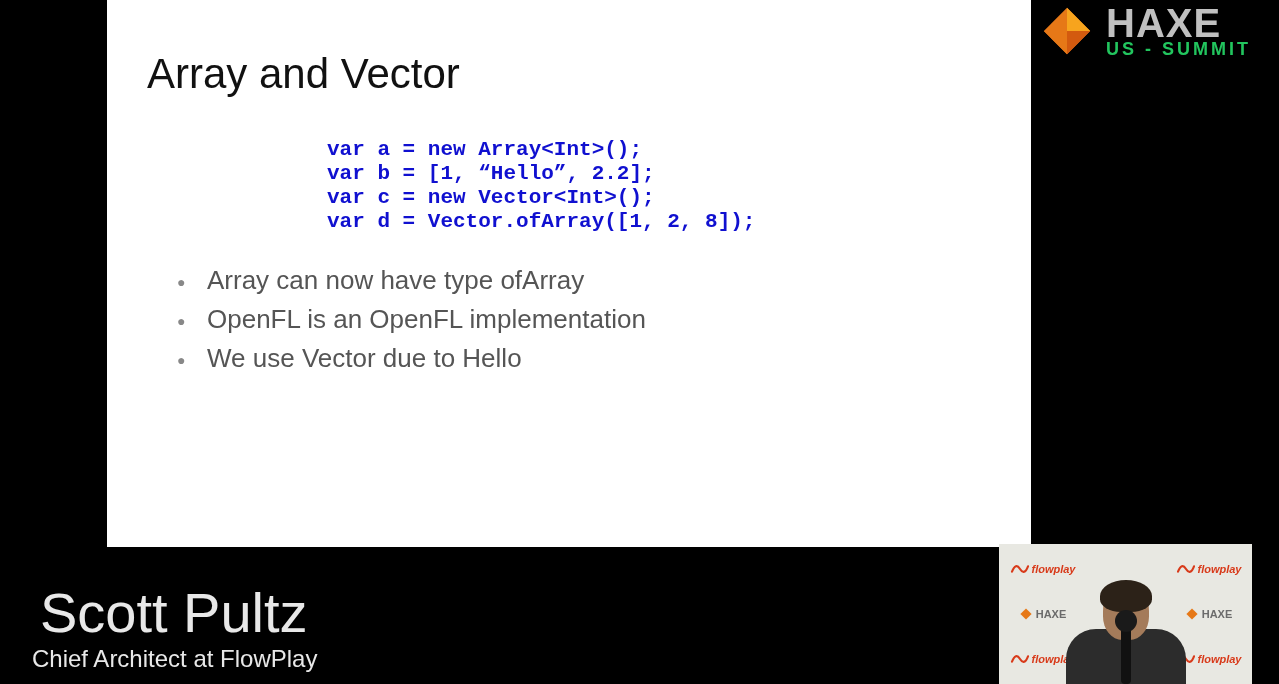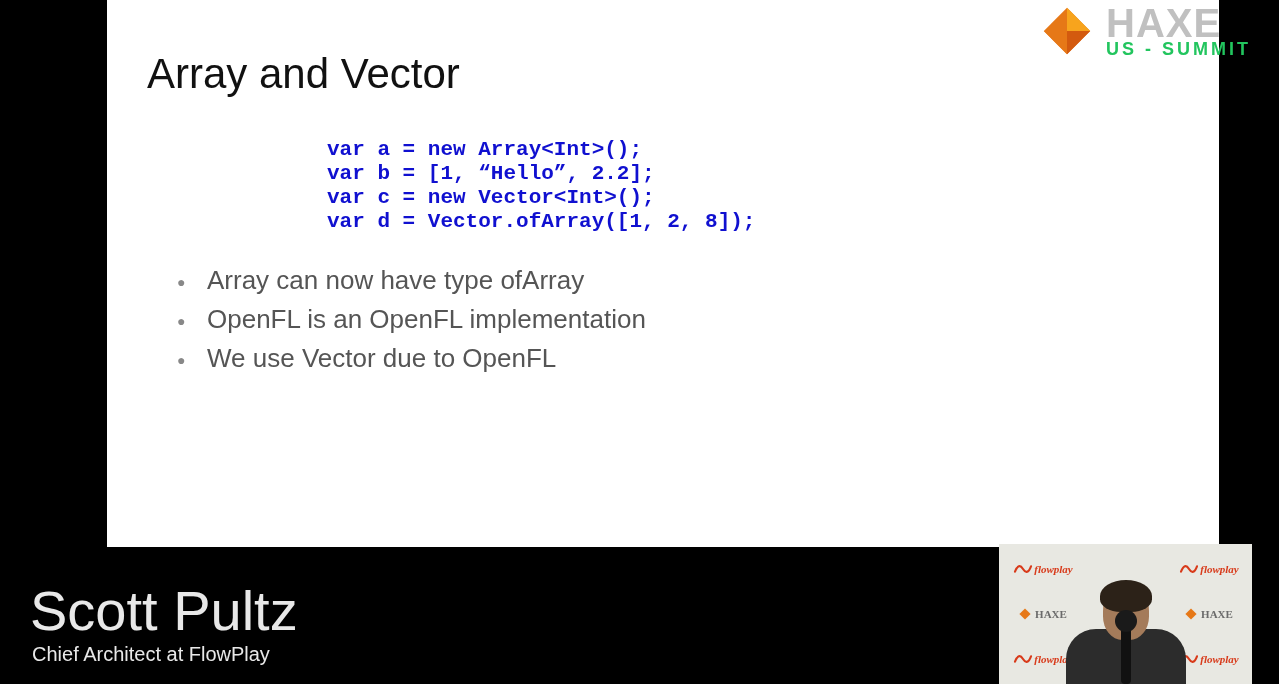--- a/index.html
+++ b/index.html
@@ -11,21 +11,21 @@
     font-family: Arial, Helvetica, sans-serif;
     overflow: hidden;
     position: relative;
   }
 
   
   .slide {
     position: absolute;
     left: 107px;
     top: 0;
-    width: 1112px;
+    width: 924px;
     height: 547px;
     background: #fff;
     box-sizing: border-box;
     padding: 50px 40px 40px 40px;
   }
 
   .slide-title {
     font-size: 42px;
     font-weight: 400;
     color: #111;
@@ -90,31 +90,32 @@
     font-size: 18px;
     font-weight: 700;
     letter-spacing: 3px;
     color: #22c55e;
   }
 
   
   .lower-third {
     position: absolute;
     left: 30px;
-    bottom: 18px;
+    bottom: 11px;
     color: #e8e8e8;
+    text-align: center;
   }
   .lower-third .name {
     font-size: 56px;
     font-weight: 400;
     line-height: 1;
     margin: 0;
   }
   .lower-third .role {
-    font-size: 20px;
+    font-size: 24px;
     margin: 4px 0 0 2px;
   }
   .lower-third .talk {
     font-size: 24px;
     margin: 2px 0 0 2px;
   }
 
   
   .camera {
     position: absolute;
@@ -126,21 +127,20 @@
     overflow: hidden;
   }
   .camera .bg-logos {
     position: absolute;
     inset: 0;
     display: grid;
     grid-template-columns: repeat(3, 1fr);
     grid-auto-rows: 1fr;
     gap: 4px;
     padding: 4px;
-    font-family: Liberation Serif, serif;
   }
   .camera .bg-logos .cell {
     display: flex;
     align-items: center;
     justify-content: center;
     font-size: 11px;
     font-weight: bold;
   }
   .camera .bg-logos .haxe-chip {
     color: #6b6b6b;
@@ -222,21 +222,21 @@
   <h1 class="slide-title">Array and Vector</h1>
 
   <div class="code-block"><span>var a = new Array&lt;Int&gt;();</span>
 <span>var b = [1, “Hello”, 2.2];</span>
 <span>var c = new Vector&lt;Int&gt;();</span>
 <span>var d = Vector.ofArray([1, 2, 8]);</span></div>
 
   <ul class="bullets">
     <li>Array can now have type ofArray</li>
     <li>OpenFL is an OpenFL implementation</li>
-    <li>We use Vector due to OpenFL</li>
+    <li>We use Vector due to Hello</li>
   </ul>
 </div>
 
 <div class="logo-area">
   <svg class="logo-x" viewBox="0 0 100 100">
     <polygon points="50,10 90,50 50,90 10,50" fill="#e67817"></polygon>
     <polygon points="50,10 90,50 50,50" fill="#f7a41d"></polygon>
     <polygon points="50,50 90,50 50,90" fill="#d35a0f"></polygon>
     <polygon points="10,50 50,50 50,90" fill="#e67817"></polygon>
   </svg>

